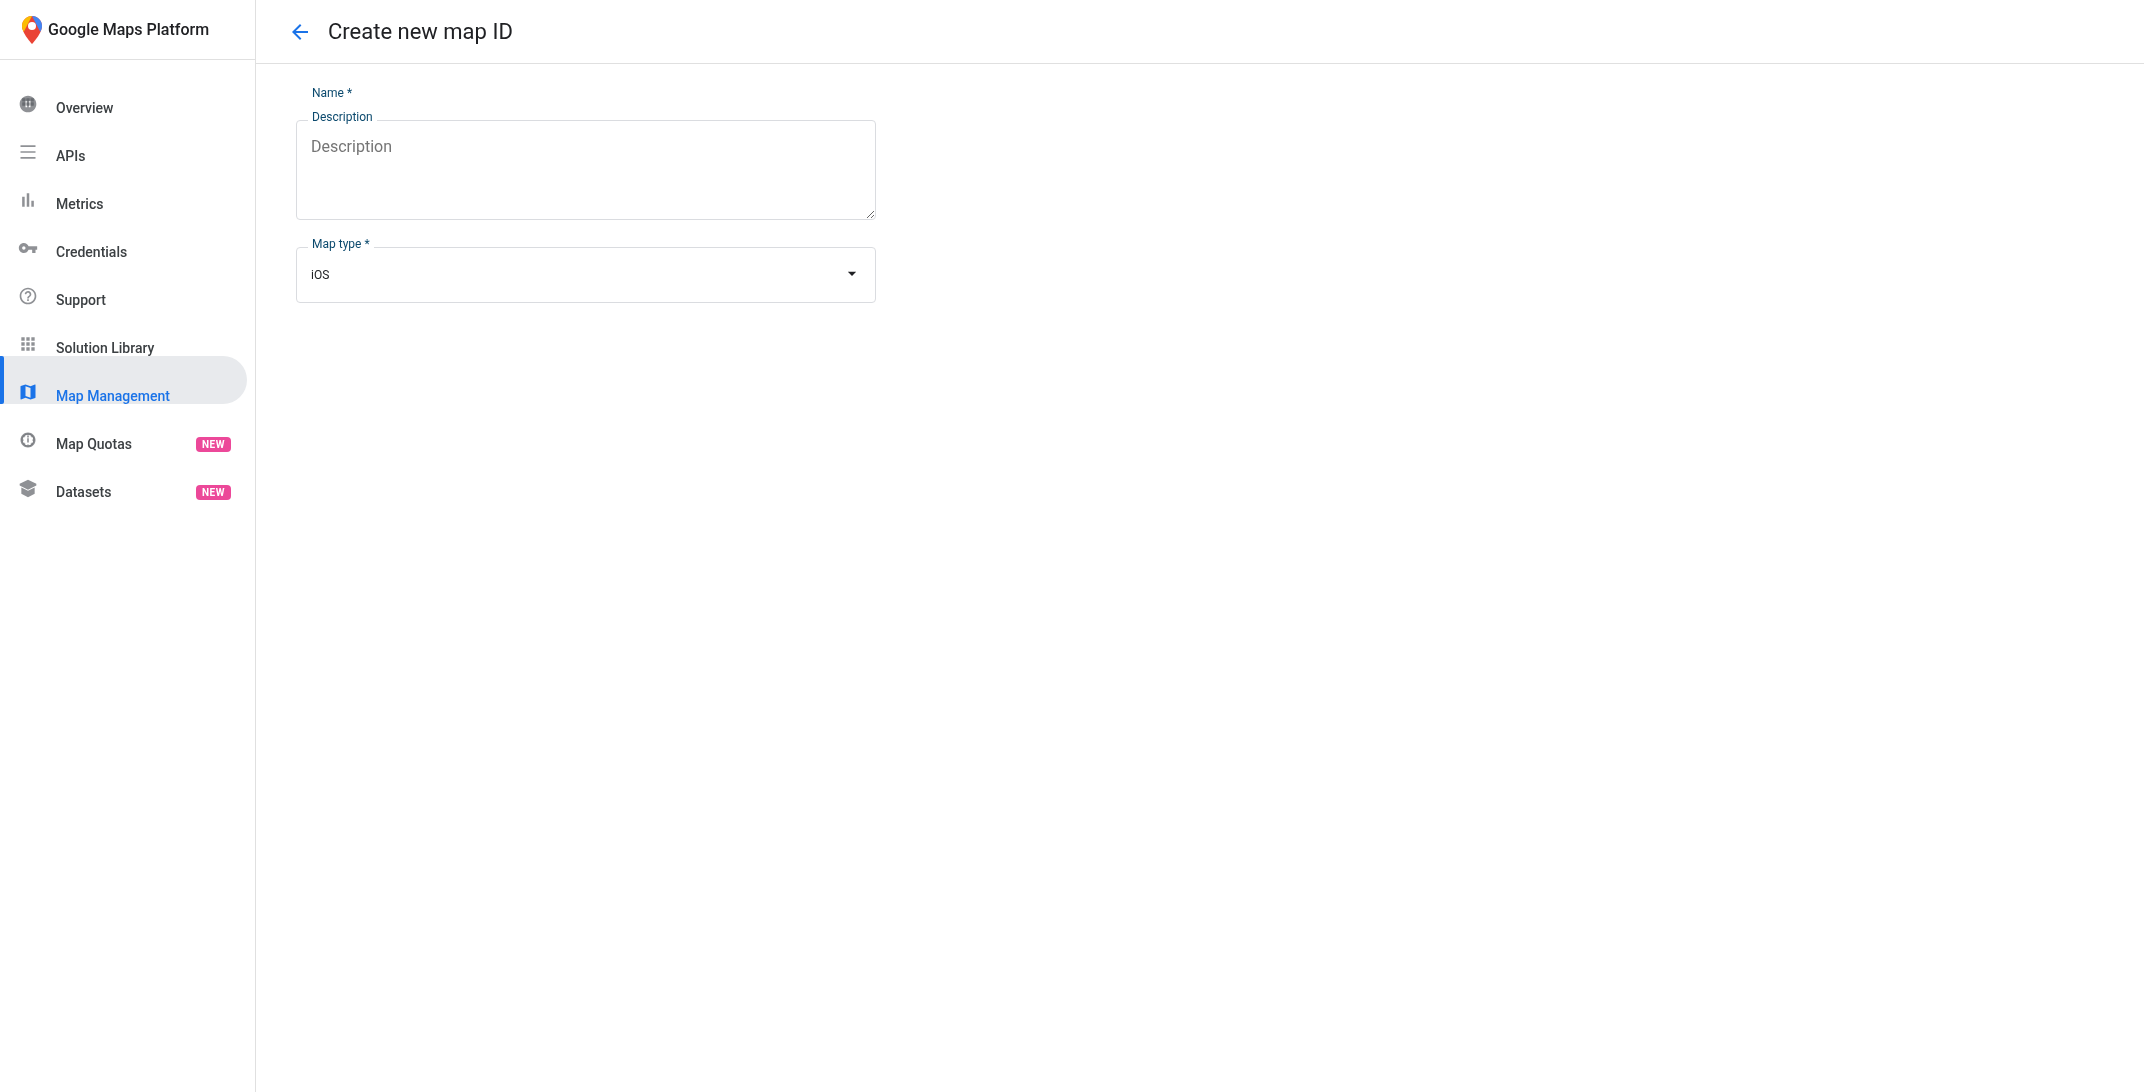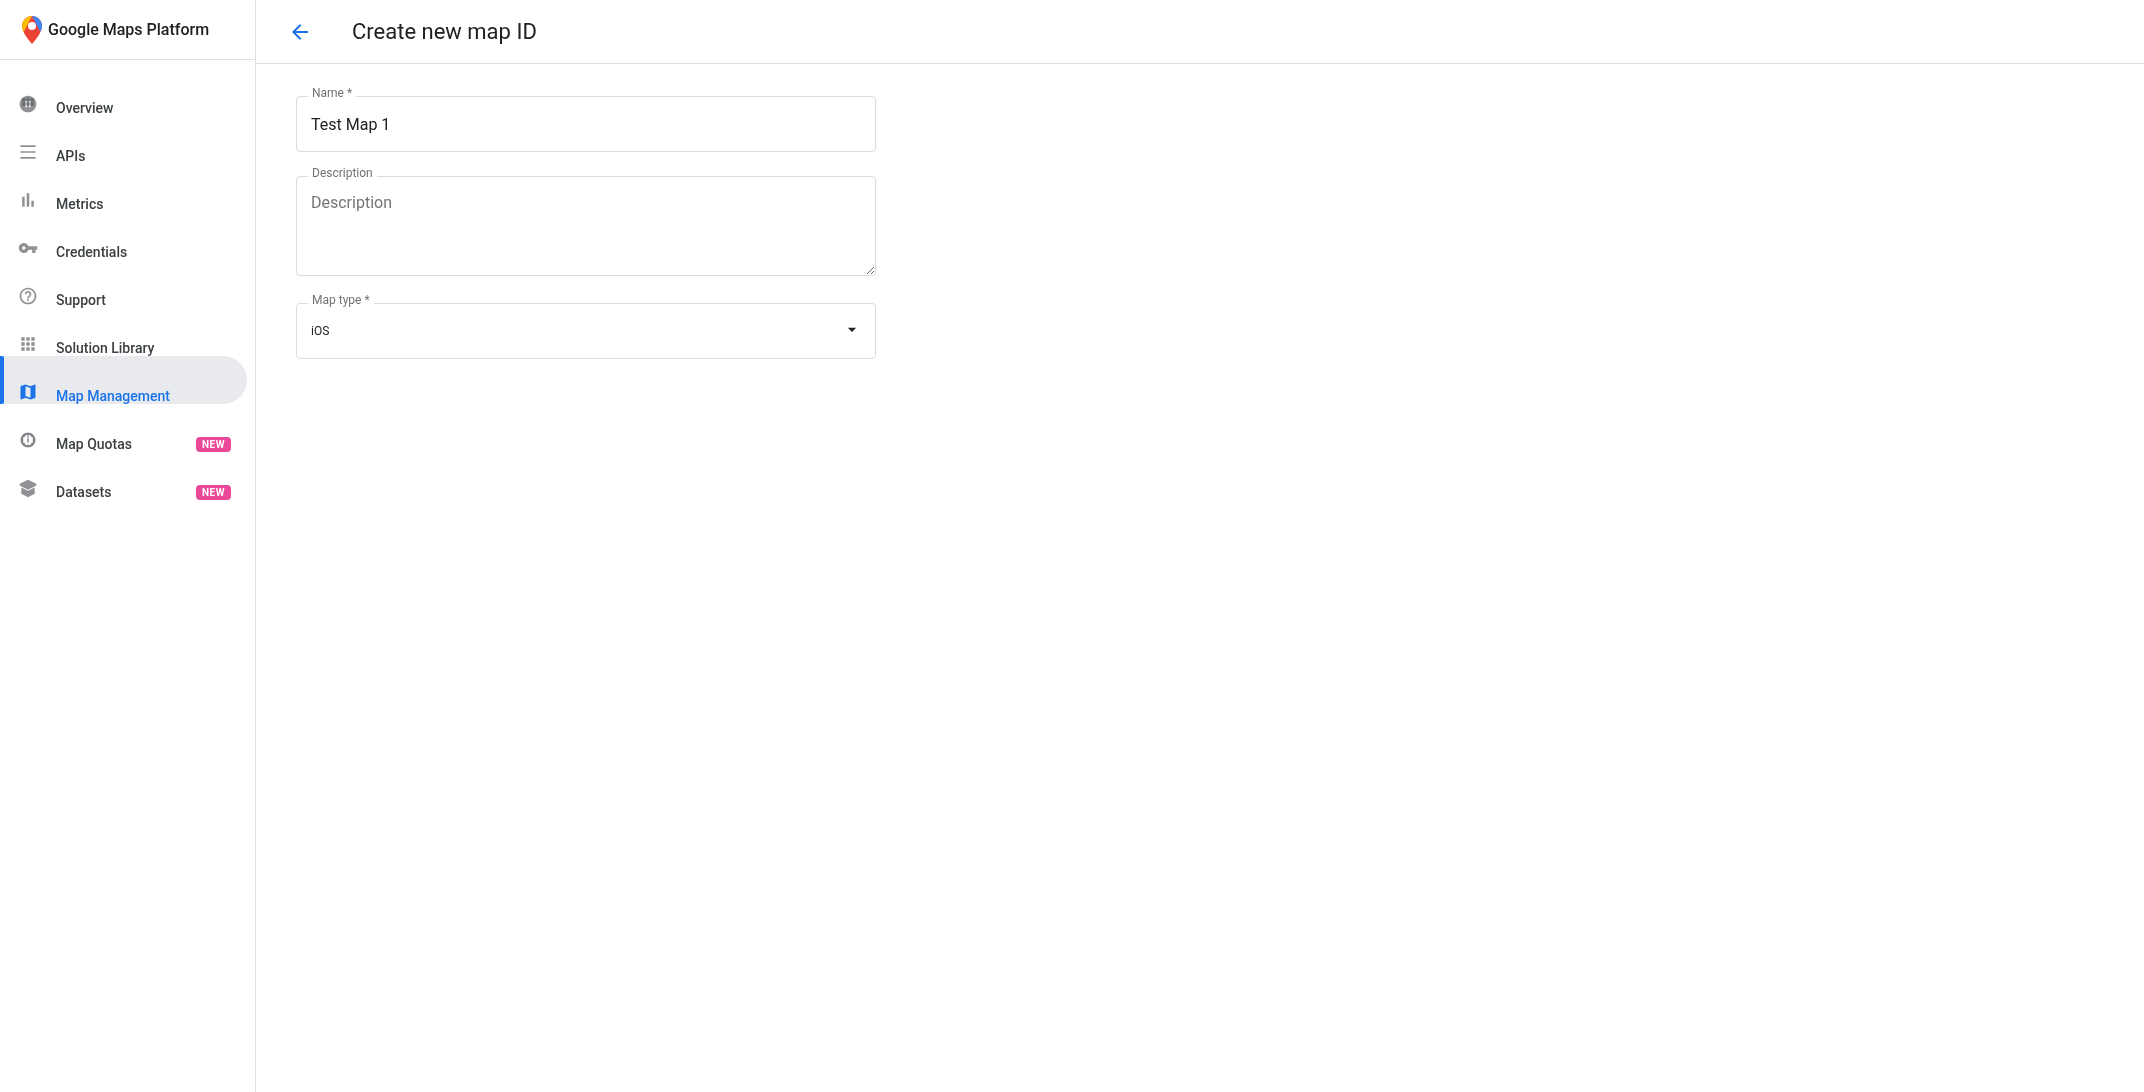--- a/index.html
+++ b/index.html
@@ -124,21 +124,20 @@
       overflow: hidden;
     }
 
     .page-header {
       display: flex;
       align-items: center;
       padding: 6px 24px;
       height: 64px;
       border-bottom: 1px solid #e0e0e0;
       background: #fff;
-      gap: 24px;
     }
 
     .back-button {
       width: 40px;
       height: 40px;
       display: flex;
       align-items: center;
       justify-content: center;
       cursor: pointer;
       border-radius: 50%;
@@ -163,21 +162,21 @@
       position: relative;
     }
 
     .field-label {
       position: absolute;
       top: -10px;
       left: 12px;
       background: #fff;
       padding: 0 4px;
       font-size: 12px;
-      color: #737373;
+      color: #0c4a6e;
       z-index: 1;
     }
 
     .text-input {
       width: 580px;
       height: 56px;
       border: 1px solid #dadce0;
       border-radius: 4px;
       padding: 16px 14px;
       font-size: 16px;
@@ -357,21 +356,20 @@
         <path d="M20 11H7.83l5.59-5.59L12 4l-8 8 8 8 1.41-1.41L7.83 13H20v-2z"></path>
       </svg>
     </div>
     <h1 class="page-title">Create new map ID</h1>
   </header>
 
   <div class="form-area">
 
     <div class="form-group">
       <label class="field-label">Name *</label>
-      <input type="text" class="text-input" value="Test Map 1" style="">
     </div>
 
     <div class="form-group">
       <label class="field-label">Description</label>
       <textarea class="textarea-input" placeholder="Description" style=""></textarea>
     </div>
 
     <div class="form-group">
       <label class="field-label">Map type *</label>
       <div class="select-wrapper">

